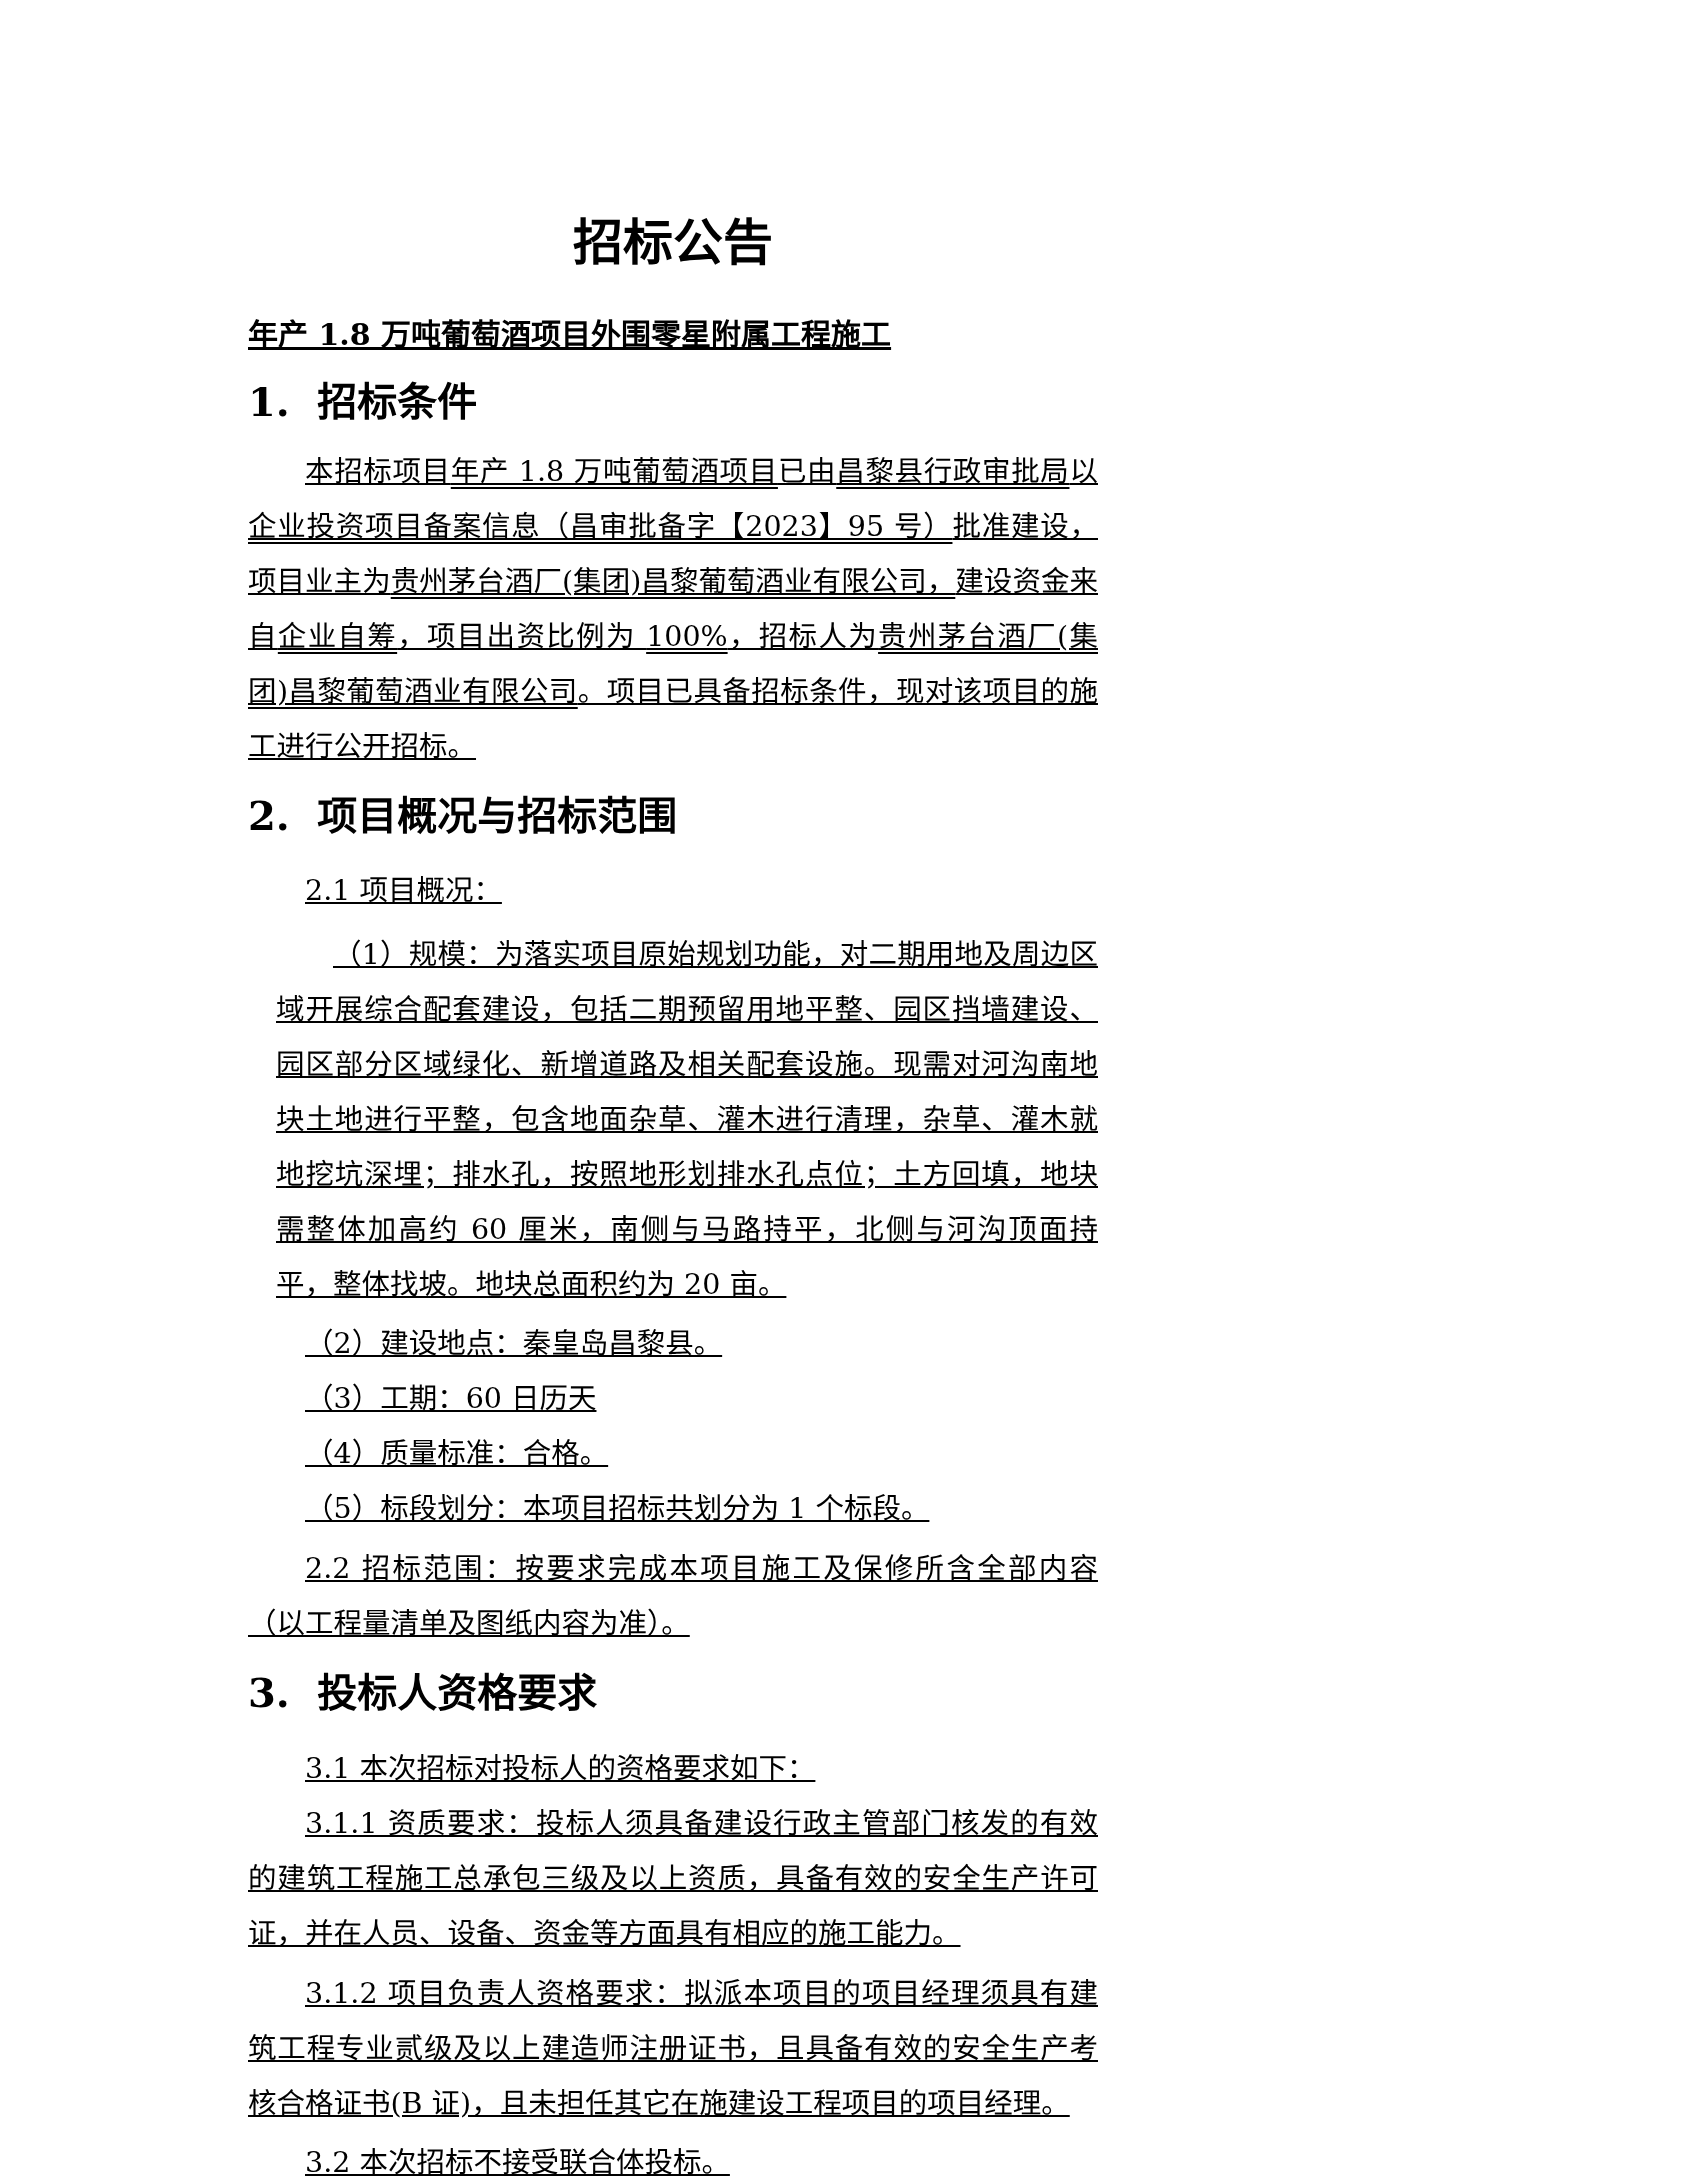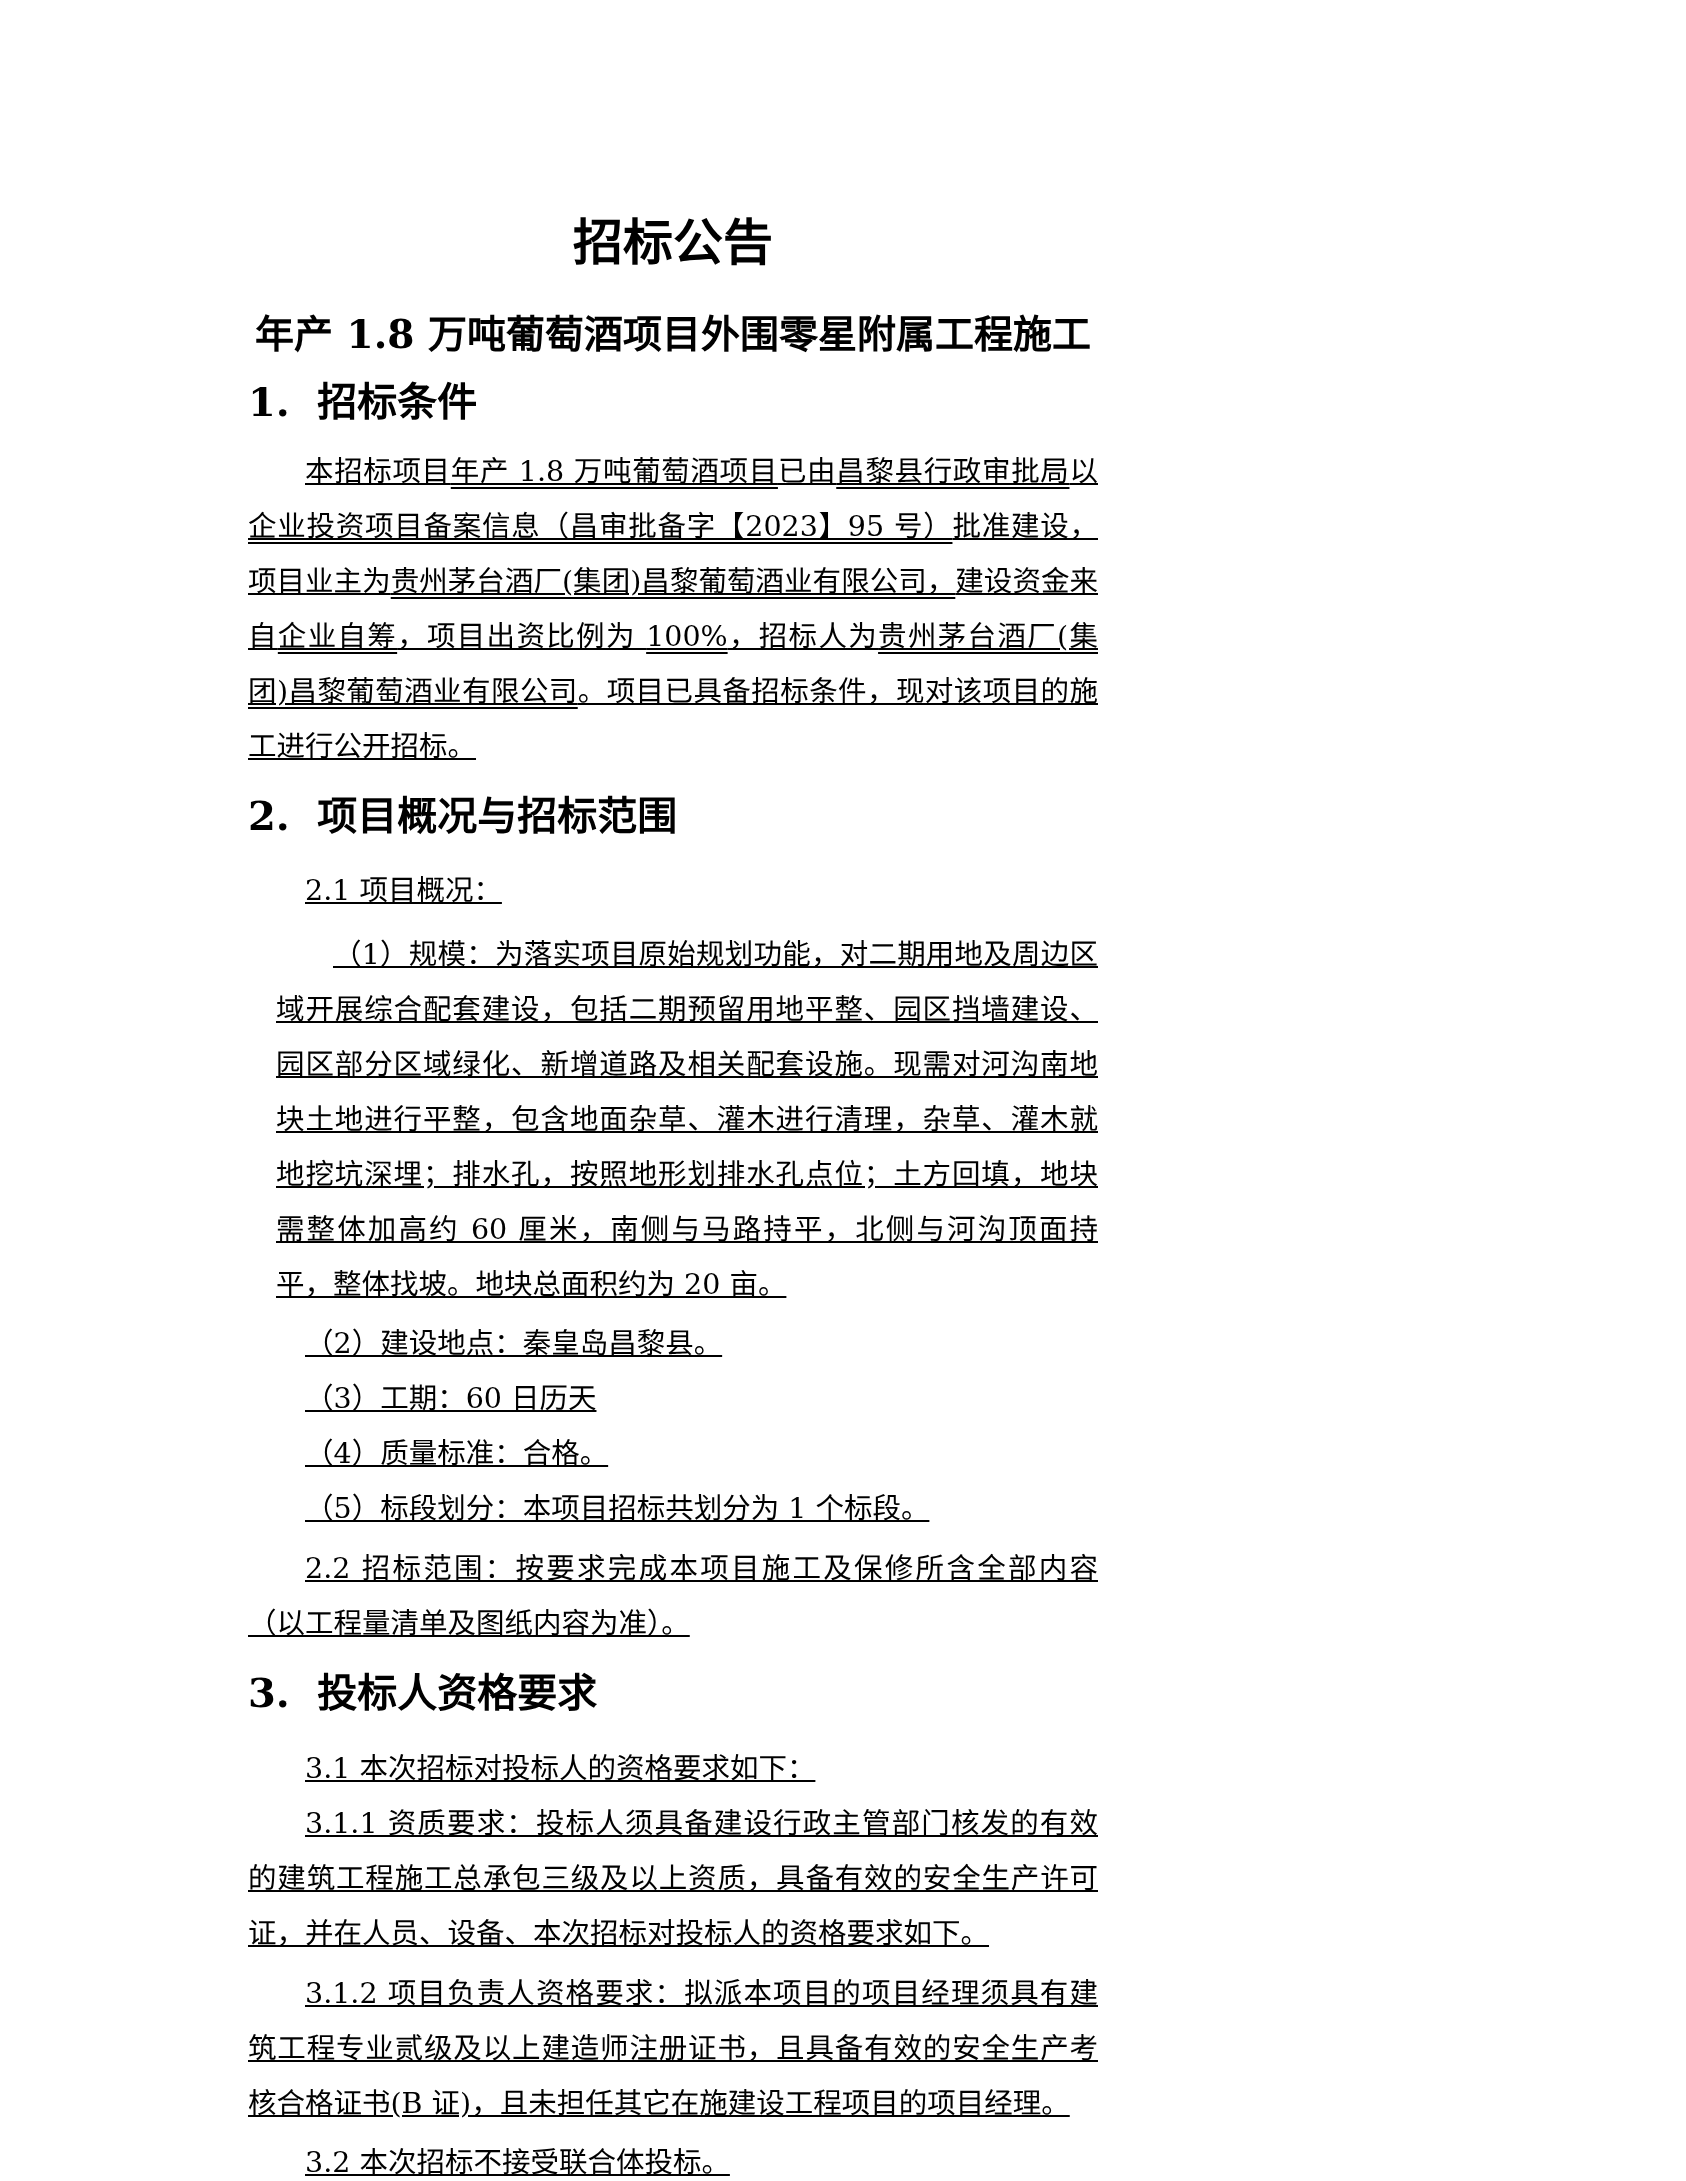--- a/index.html
+++ b/index.html
@@ -17,25 +17,25 @@
     padding: 207px 248px 0 248px;
   }
   .doc-title {
     font-size: 50px;
     line-height: 72px;
     font-weight: bold;
     text-align: center;
     margin: 0;
   }
   .doc-subtitle {
-    font-size: 39px;
+    font-size: 30px;
     line-height: 55px;
     font-weight: bold;
-    text-align: center;
     margin: 27.5px 0 0 0;
+    text-decoration: underline;
   }
   .sec-heading {
     font-size: 40px;
     line-height: 57px;
     font-weight: bold;
     margin: 11px 0 0 0;
   }
   .sec-heading .sec-num { margin-right: 27.5px; }
   .body-par {
     font-size: 28.5px;
@@ -80,21 +80,21 @@
     <p class="body-par">（4）质量标准：合格。</p>
 
     <p class="body-par">（5）标段划分：本项目招标共划分为 1 个标段。</p>
 
     <p class="body-par mt5">2.2 招标范围：按要求完成本项目施工及保修所含全部内容（以工程量清单及图纸内容为准）。</p>
 
     <h3 class="sec-heading mt14"><span class="sec-num">3.</span><span>投标人资格要求</span></h3>
 
     <p class="body-par mt22">3.1 本次招标对投标人的资格要求如下：</p>
 
-    <p class="body-par">3.1.1 资质要求：投标人须具备建设行政主管部门核发的有效的建筑工程施工总承包三级及以上资质，具备有效的安全生产许可证，并在人员、设备、本次招标对投标人的资格要求如下。</p>
+    <p class="body-par">3.1.1 资质要求：投标人须具备建设行政主管部门核发的有效的建筑工程施工总承包三级及以上资质，具备有效的安全生产许可证，并在人员、设备、资金等方面具有相应的施工能力。</p>
 
     <p class="body-par mt5">3.1.2 项目负责人资格要求：拟派本项目的项目经理须具有建筑工程专业贰级及以上建造师注册证书，且具备有效的安全生产考核合格证书(B 证)，且未担任其它在施建设工程项目的项目经理。</p>
 
     <p class="body-par mt5">3.2 本次招标不接受联合体投标。</p>
 
     <p class="body-par"><span>3.3 各投标人均可就上述标段中的 </span><span class="u">1</span><span> 个标段投标。</span></p>
 
   </div>
 </div>
 

